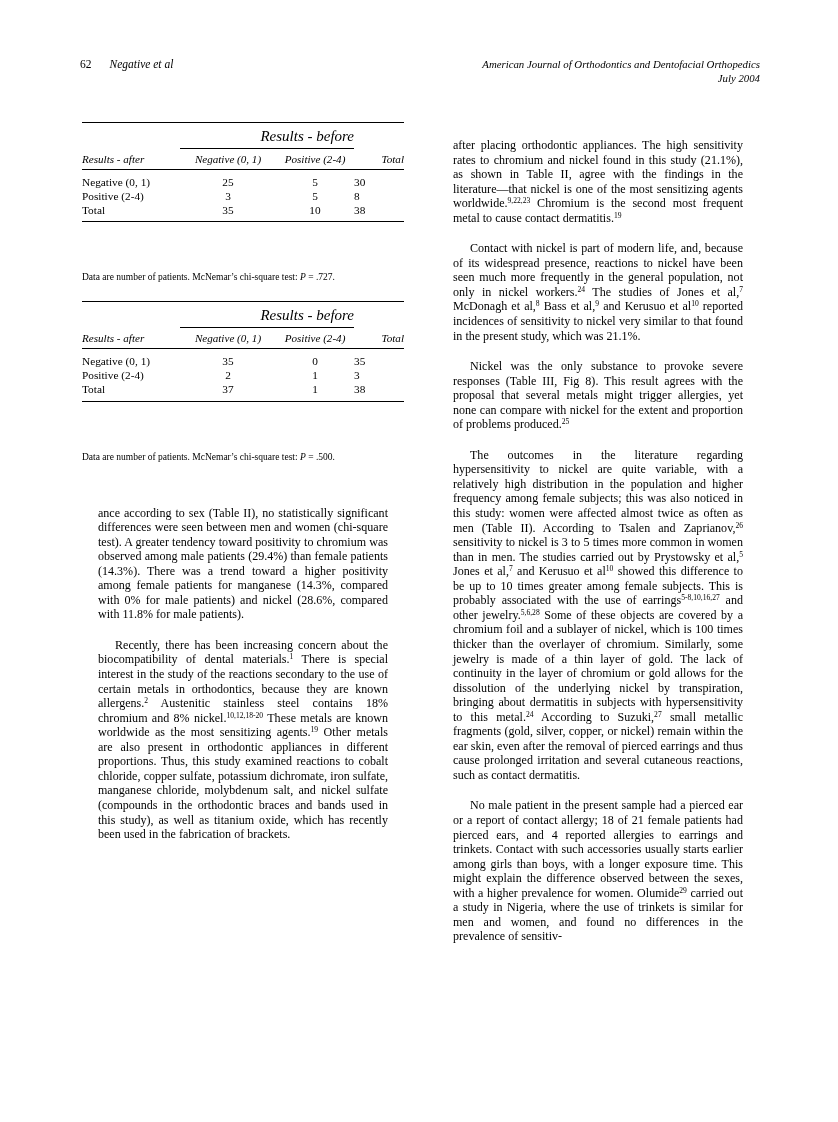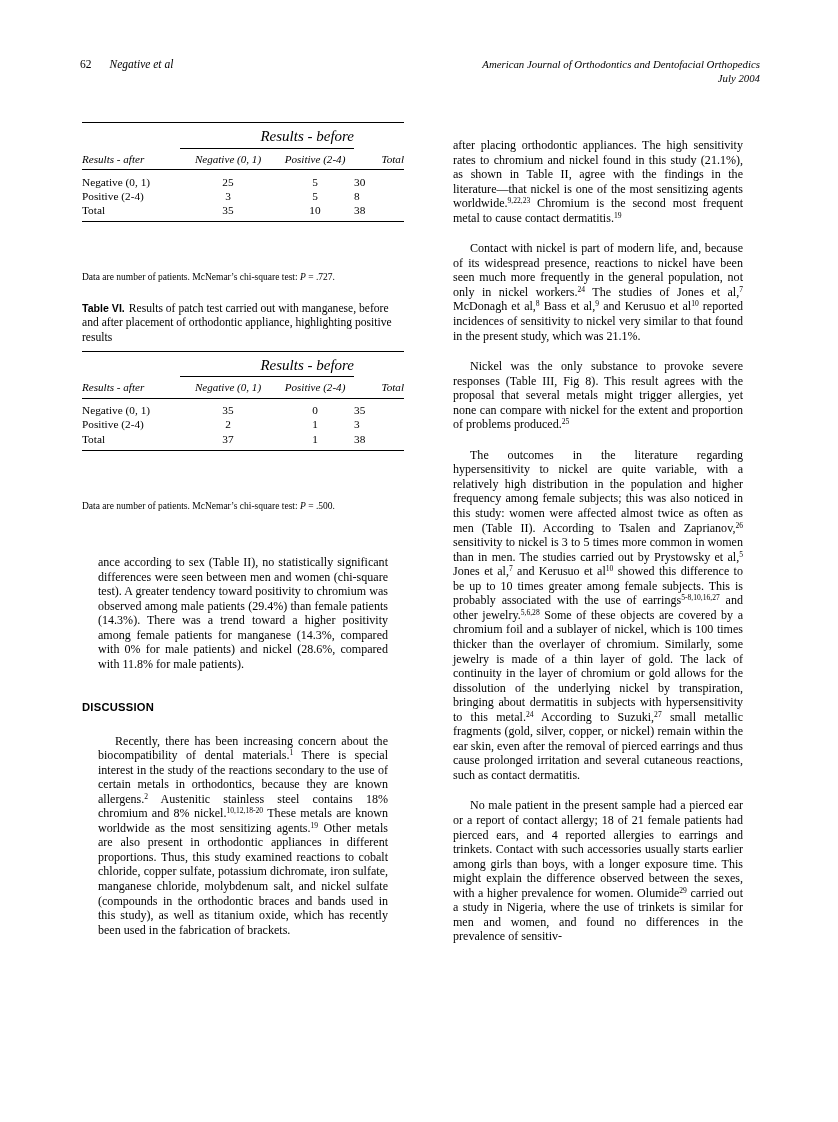--- a/index.html
+++ b/index.html
@@ -243,21 +243,20 @@
         </tr>
         <tr class="rule-bottom">
               <td colspan="4"></td>
             </tr>
       </tbody>
         </table>
       <div class="table-note"><span>Data are number of patients. McNemar’s chi-square test: </span><em>P</em><span> = .727.</span></div>
     </div>
 
     <div class="table-block" style="margin-top:18px;">
-      <div class="table-caption"><span class="tlabel">Table VI.</span><span class="tlabel-sp">&nbsp;</span><span>Results of patch test carried out with manganese, before and after placement of orthodontic appliance, highlighting positive results</span></div>
       <table class="data">
         <tbody>
             <tr class="rule-top">
               <td colspan="4"></td>
             </tr>
         <tr>
           <td class="c-stub"></td>
           <td class="spanhead" colspan="2">Results - before</td>
           <td class="c-total"></td>
         </tr>
@@ -297,21 +296,20 @@
               <td colspan="4"></td>
             </tr>
       </tbody>
         </table>
       <div class="table-note"><span>Data are number of patients. McNemar’s chi-square test: </span><em>P</em><span> = .500.</span></div>
     </div>
 
     <div style="height:27px;"></div>
     <p class="body">ance according to sex (Table II), no statistically significant differences were seen between men and women (chi-square test). A greater tendency toward positivity to chromium was observed among male patients (29.4%) than female patients (14.3%). There was a trend toward a higher positivity among female patients for manganese (14.3%, compared with 0% for male patients) and nickel (28.6%, compared with 11.8% for male patients).</p>
 
-    <h2 class="section-head">DISCUSSION</h2>
 
     <p class="body indent"><span>Recently, there has been increasing concern about the biocompatibility of dental materials.</span><sup>1</sup><span> There is special interest in the study of the reactions secondary to the use of certain metals in orthodontics, because they are known allergens.</span><sup>2</sup><span> Austenitic stainless steel contains 18% chromium and 8% nickel.</span><sup>10,12,18-20</sup><span> These metals are known worldwide as the most sensitizing agents.</span><sup>19</sup><span> Other metals are also present in orthodontic appliances in different proportions. Thus, this study examined reactions to cobalt chloride, copper sulfate, potassium dichromate, iron sulfate, manganese chloride, molybdenum salt, and nickel sulfate (compounds in the orthodontic braces and bands used in this study), as well as titanium oxide, which has recently been used in the fabrication of brackets.</span></p>
 
   </div>
 
   <div class="col col-right">
 
     <p class="body"><span>after placing orthodontic appliances. The high sensitivity rates to chromium and nickel found in this study (21.1%), as shown in Table II, agree with the findings in the literature—that nickel is one of the most sensitizing agents worldwide.</span><sup>9,22,23</sup><span> Chromium is the second most frequent metal to cause contact dermatitis.</span><sup>19</sup></p>
 
     <p class="body indent"><span>Contact with nickel is part of modern life, and, because of its widespread presence, reactions to nickel have been seen much more frequently in the general population, not only in nickel workers.</span><sup>24</sup><span> The studies of Jones et al,</span><sup>7</sup><span> McDonagh et al,</span><sup>8</sup><span> Bass et al,</span><sup>9</sup><span> and Kerusuo et al</span><sup>10</sup><span> reported incidences of sensitivity to nickel very similar to that found in the present study, which was 21.1%.</span></p>

